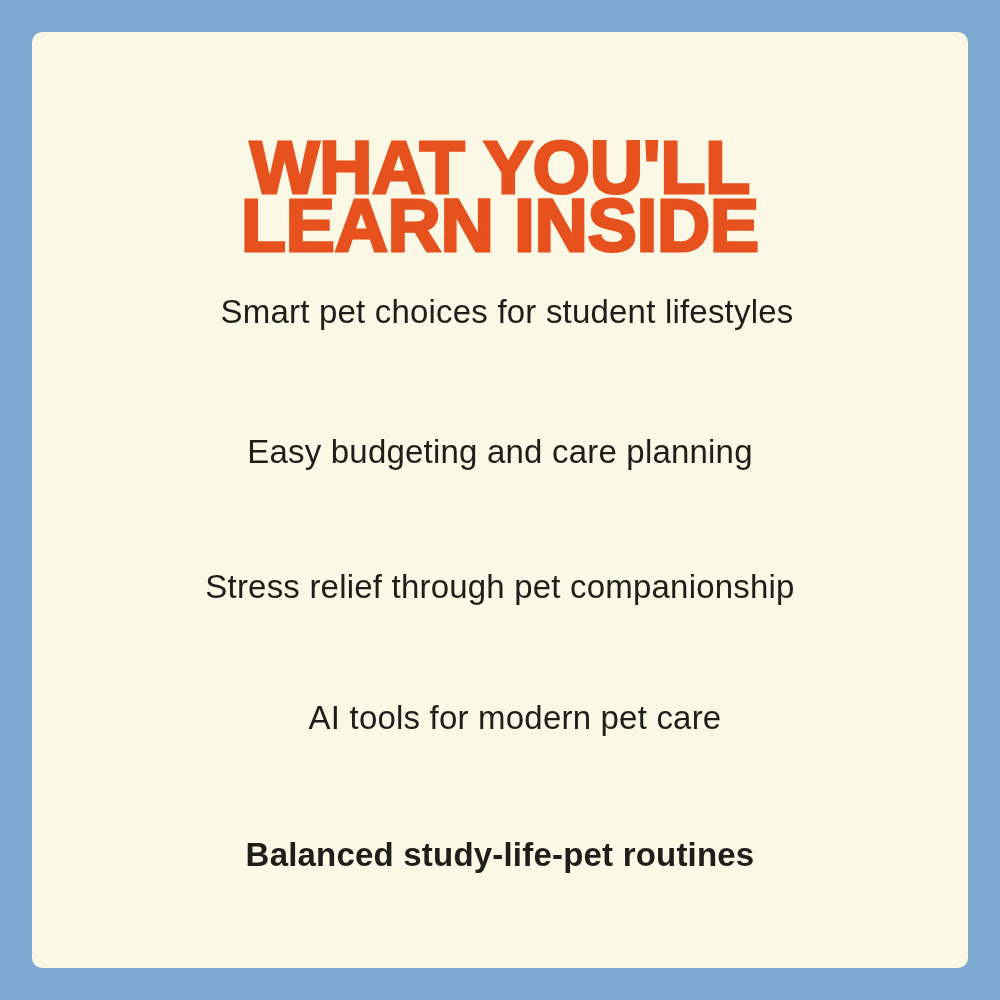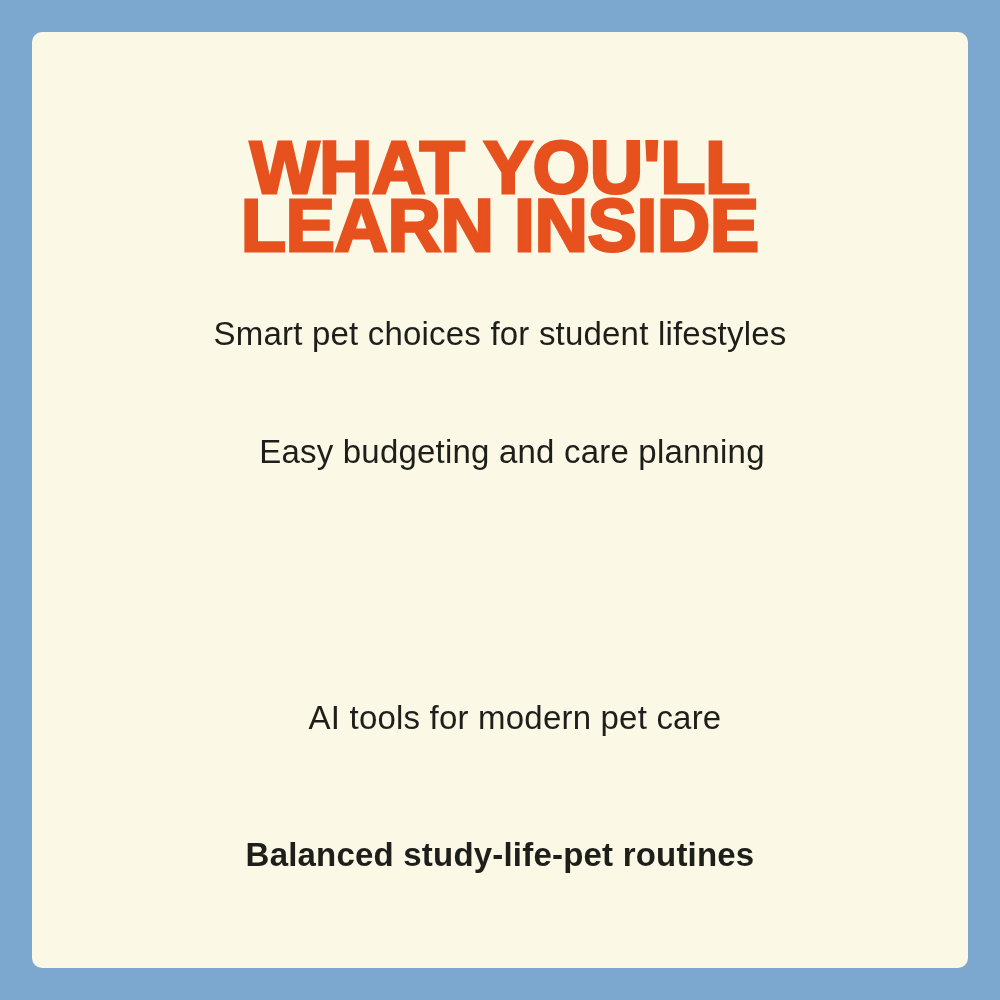--- a/index.html
+++ b/index.html
@@ -51,40 +51,41 @@
     left: 0;
     width: 100%;
     text-align: center;
     color: #1E1E1B;
     font-size: 33px;
     line-height: 40px;
     font-weight: 400;
     letter-spacing: 0.2px;
   }
   
-  .item-0 { top: 282px; }
-  .item-1 { top: 400px; padding-left: 12px; }
+  .item-0 { top: 260px; margin-left: 7px; }
+  .item-1 { top: 400px; }
   .item-2 { top: 535px; }
   .item-3 { top: 666px; margin-left: 15px; }
   .item-4 { top: 803px; }
 </style>
 </head>
 <body style="--bg: #7CA7CE;">
 
 <div class="stage">
   <div class="card" style="background: rgb(251, 248, 229);">
 
     <h1 class="title" style="color: rgb(230, 81, 30); -webkit-text-stroke: 3px rgb(230, 81, 30);">
       <span class="line">WHAT YOU'LL</span>
       <span class="line">LEARN INSIDE</span>
     </h1>
 
     <div class="item item-0" style="color: rgb(30, 30, 27);">Smart pet choices for student lifestyles</div>
 
     <div class="item item-1" style="color: rgb(30, 30, 27);">Easy budgeting and care planning</div>
 
+    <div class="item item-2" style="color: rgb(30, 30, 27);">Stress relief through pet companionship</div>
 
     <div class="item item-3" style="color: rgb(30, 30, 27);">AI tools for modern pet care</div>
 
     <div class="item item-4" style="color: rgb(30, 30, 27); font-weight: bold;">Balanced study-life-pet routines</div>
 
   </div>
 </div>
 
 </body></html>

